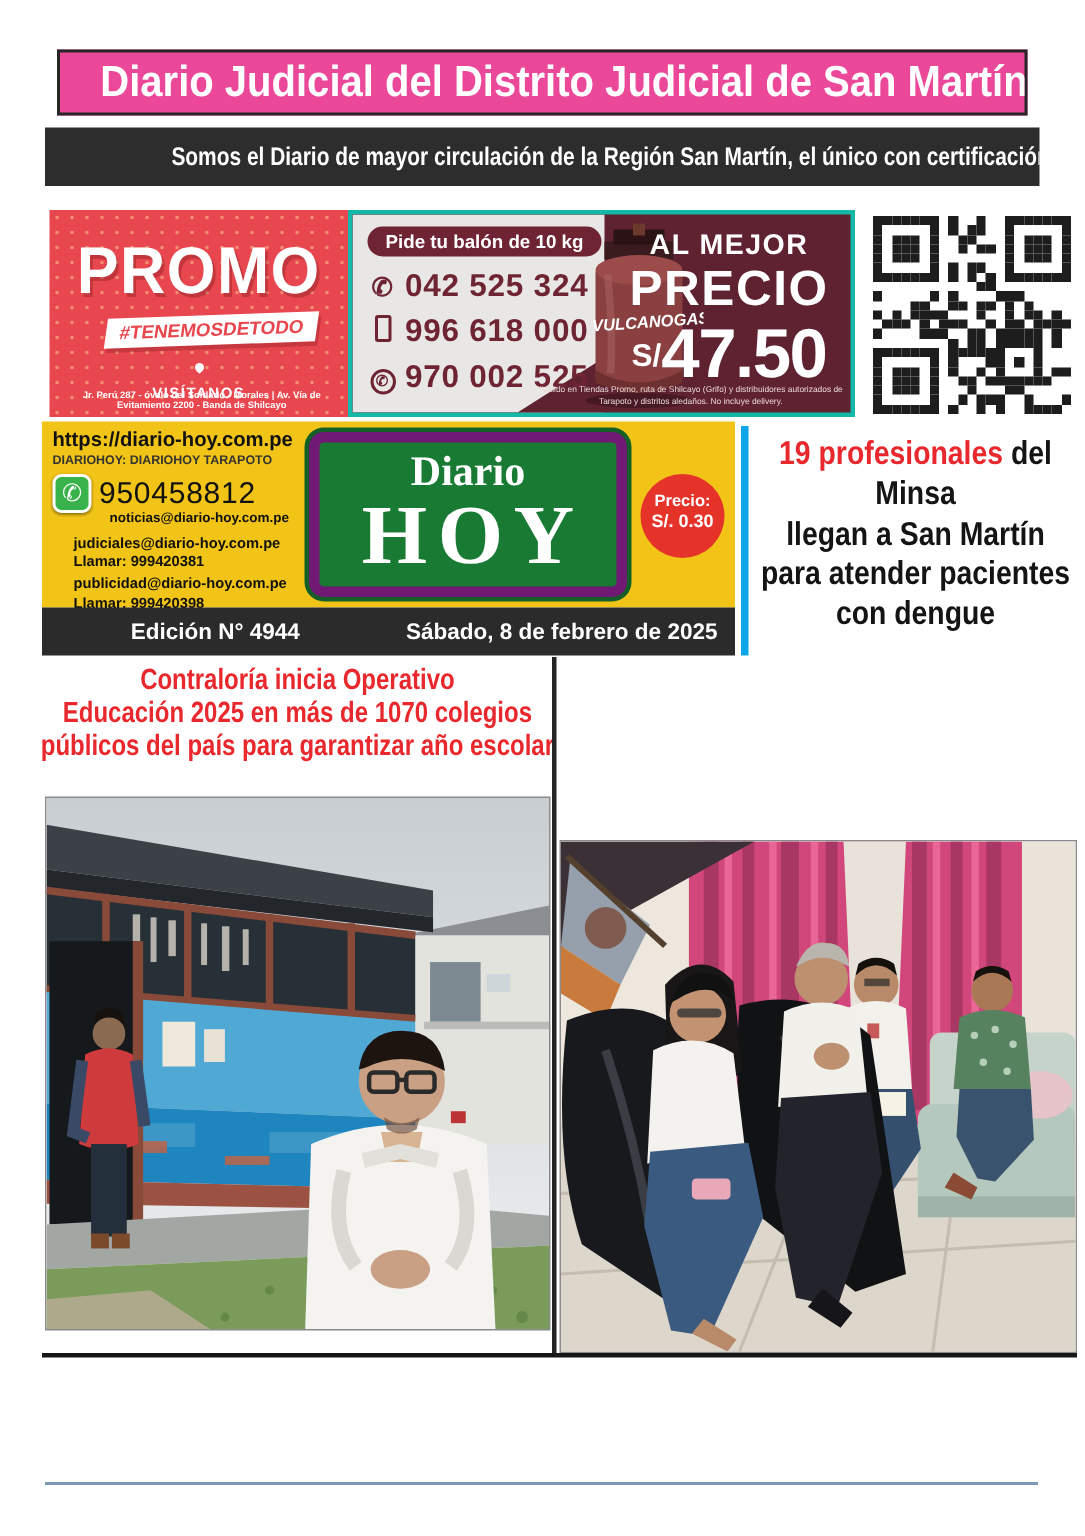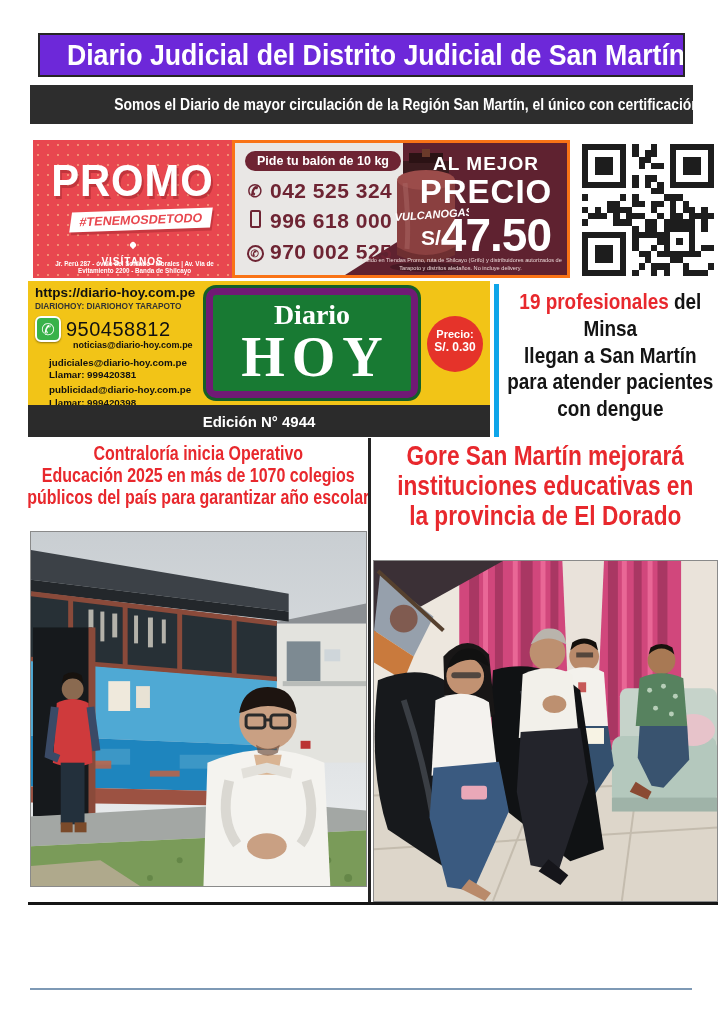--- a/index.html
+++ b/index.html
@@ -1,21 +1,21 @@
 <!DOCTYPE html>
 <html lang="es"><head>
 <meta charset="utf-8">
 <style>
   * { margin:0; padding:0; box-sizing:border-box; }
   body { background:#fff; font-family:"Liberation Sans", sans-serif; }
   #page { position:relative; width:723px; height:1024px; background:#fff; overflow:hidden; margin:0 auto; }
 
   
   .top-banner { position:absolute; left:38px; top:33px; width:647px; height:44px;
-    background:#6d28d9; border:2px solid #262626; color:#fff; text-align:center; overflow:hidden; }
+    background:#ec4899; border:2px solid #262626; color:#fff; text-align:center; overflow:hidden; }
   .top-banner .cond { display:inline-block; font-size:29px; font-weight:800; line-height:40px;
     transform:scaleX(.92); white-space:nowrap; letter-spacing:0; }
   .sub-banner { position:absolute; left:30px; top:85px; width:663px; height:39px;
     background:#2D2D2D; color:#fff; text-align:center; overflow:hidden; }
   .sub-banner .cond { display:inline-block; font-size:17px; font-weight:700; line-height:39px;
     transform:scaleX(.82); white-space:nowrap; }
 
   
   .promo { position:absolute; left:33px; top:140px; width:217px; height:138px;
     background:#E8474F; overflow:hidden;
@@ -35,21 +35,21 @@
     display:flex; flex-direction:column; align-items:center; gap:4px; color:#fff; }
   .mini-circle { width:9px; height:9px; border:1px solid #fff; border-radius:50%;
     font-size:6px; line-height:7px; text-align:center; color:#fff; }
   .promo-handle { writing-mode:vertical-rl; font-size:7.5px; letter-spacing:1px; color:#fff; font-weight:700; }
   .pin { width:10px; height:10px; margin:0 auto 2px auto; position:relative; }
   .pin::before { content:""; position:absolute; left:2px; top:0; width:6px; height:6px;
     background:#fff; border-radius:50% 50% 50% 0; transform:rotate(-45deg); }
 
   
   .gas { position:absolute; left:232px; top:140px; width:338px; height:138px;
-    border:3px solid #f97316; background:#5F2230; overflow:hidden; }
+    border:3px solid #14b8a6; background:#5F2230; overflow:hidden; }
   .gas-left { position:absolute; left:0; top:0; width:168px; height:100%; background:#E9E7E5; }
   .gas-wedge { position:absolute; left:110px; bottom:0; width:0; height:0;
     border-left:60px solid transparent; border-bottom:38px solid #5F2230; }
   .gas-pill { position:absolute; left:10px; top:8px; background:#6E2433; color:#fff;
     font-size:12.5px; font-weight:800; padding:3px 12px; border-radius:12px; white-space:nowrap; }
   .gas-row { position:absolute; left:10px; display:flex; align-items:center; gap:5px;
     color:#6E2433; font-weight:800; font-size:21px; letter-spacing:.5px; }
   .gas-ico { font-size:17px; font-weight:700; width:20px; text-align:center; color:#6E2433; }
   .mobile-ico { width:11px; height:18px; border:2px solid #6E2433; border-radius:2px; }
   .wa-ico { width:17px; height:17px; border:2px solid #6E2433; border-radius:50%;
@@ -654,42 +654,38 @@
       <div class="sign-main">HOY</div>
     </div>
     <div class="price-circle">
       <div class="pc-l1">Precio:</div>
       <div class="pc-l2">S/. 0.30</div>
     </div>
   </div>
 
   <div class="edition-bar">
     <span>Edición N° 4944</span>
+    <span>Sábado, 8 de febrero de 2025</span>
   </div>
 
   <div class="minsa">
     <span class="cond">
       <span class="hl">19 profesionales</span><span> del Minsa</span>
     </span>
     <span class="cond">llegan a San Martín</span>
     <span class="cond">para atender pacientes</span>
     <span class="cond">con dengue</span>
   </div>
 
   <div class="story-left-hl">
     <span class="cond">Contraloría inicia Operativo</span>
     <span class="cond">Educación 2025 en más de 1070 colegios</span>
     <span class="cond">públicos del país para garantizar año escolar</span>
   </div>
 
-  <div class="story-right-hl">
-    <span class="cond">Gore San Martín mejorará</span>
-    <span class="cond">instituciones educativas en</span>
-    <span class="cond">la provincia de El Dorado</span>
-  </div>
 
   <div class="photo-left">
     <svg viewBox="0 0 338 356" preserveAspectRatio="none">
       <defs>
         <linearGradient id="sky" x1="0" y1="0" x2="0" y2="1">
           <stop offset="0" stop-color="#c9ced2"></stop>
             <stop offset="1" stop-color="#eef0f1"></stop>
         </linearGradient>
       </defs>
       <rect width="338" height="356" fill="url(#sky)"></rect>

